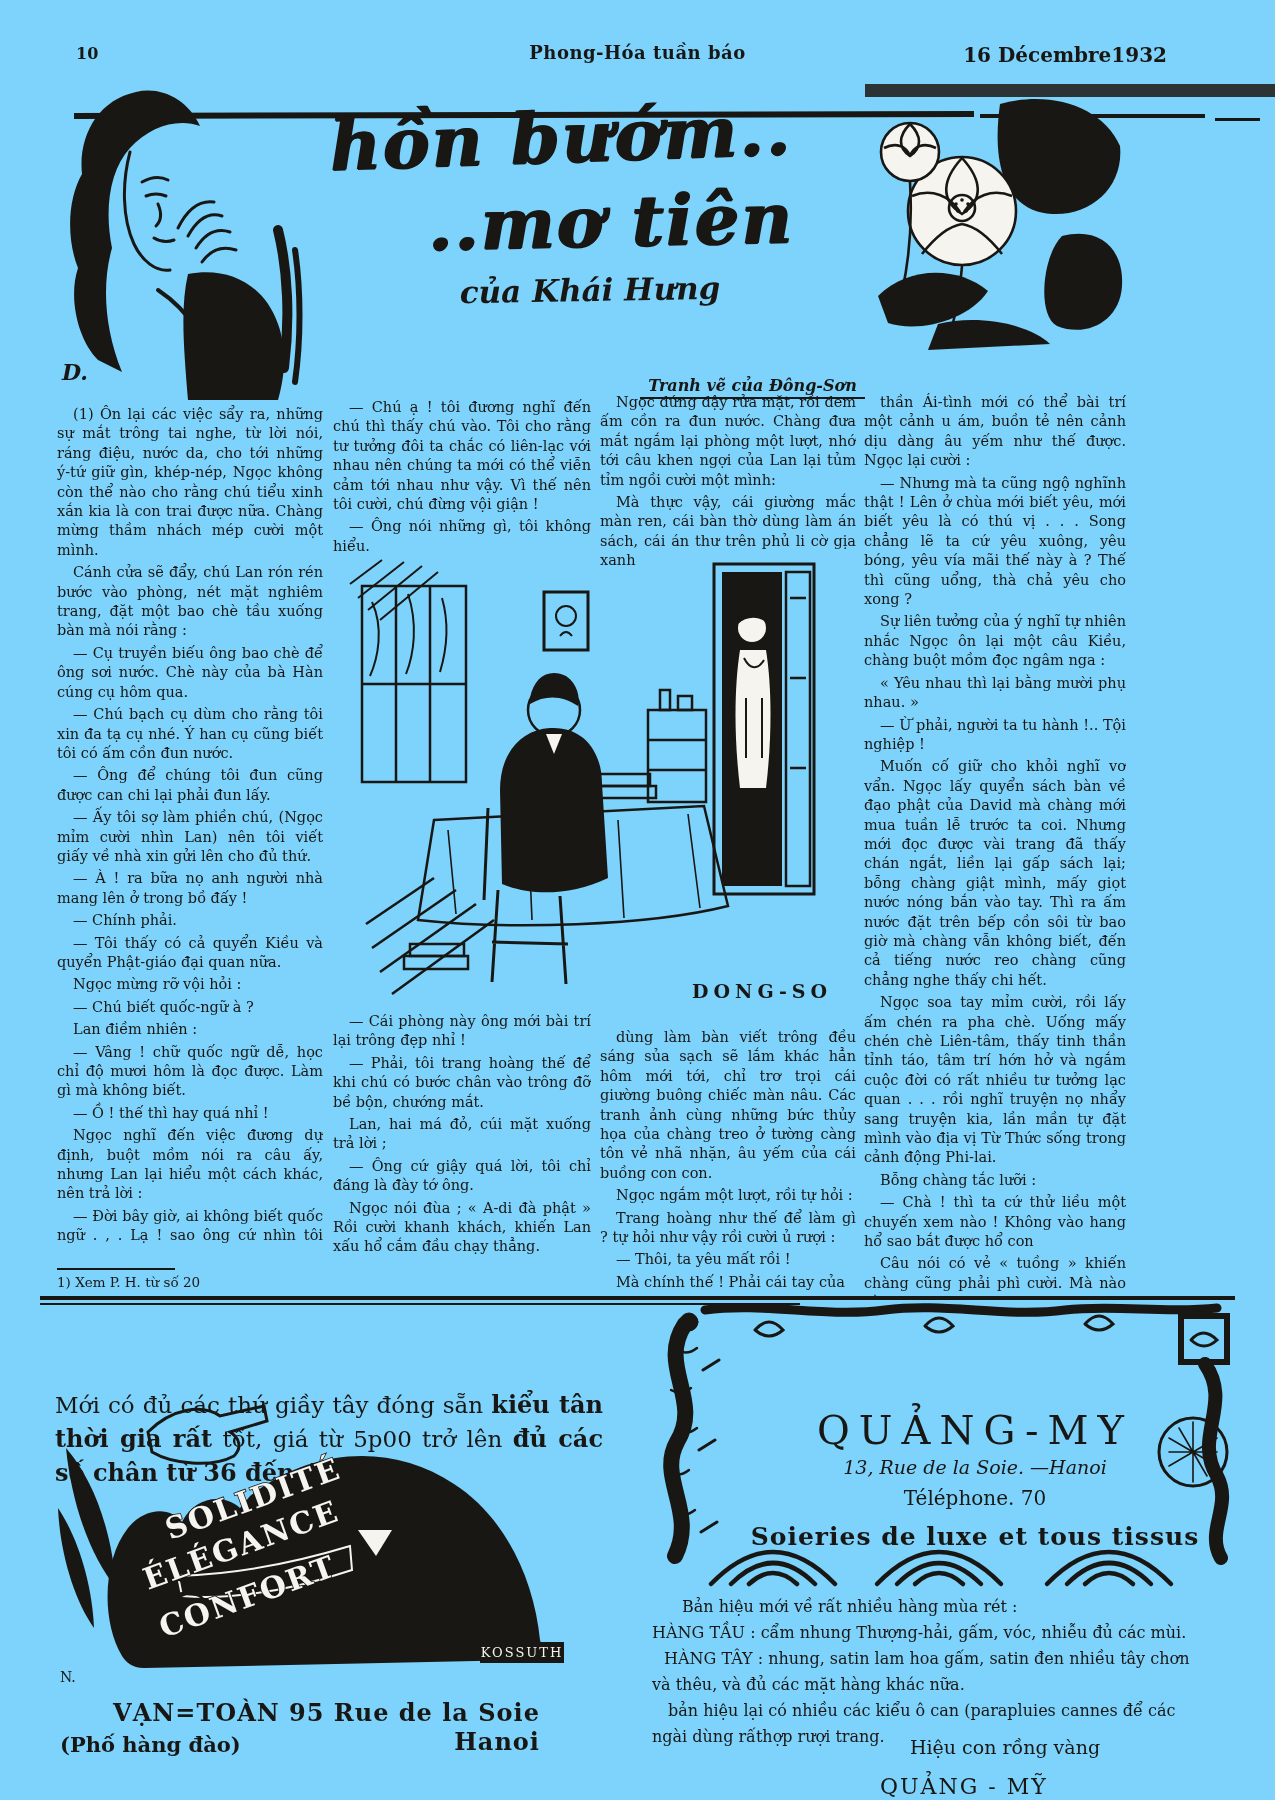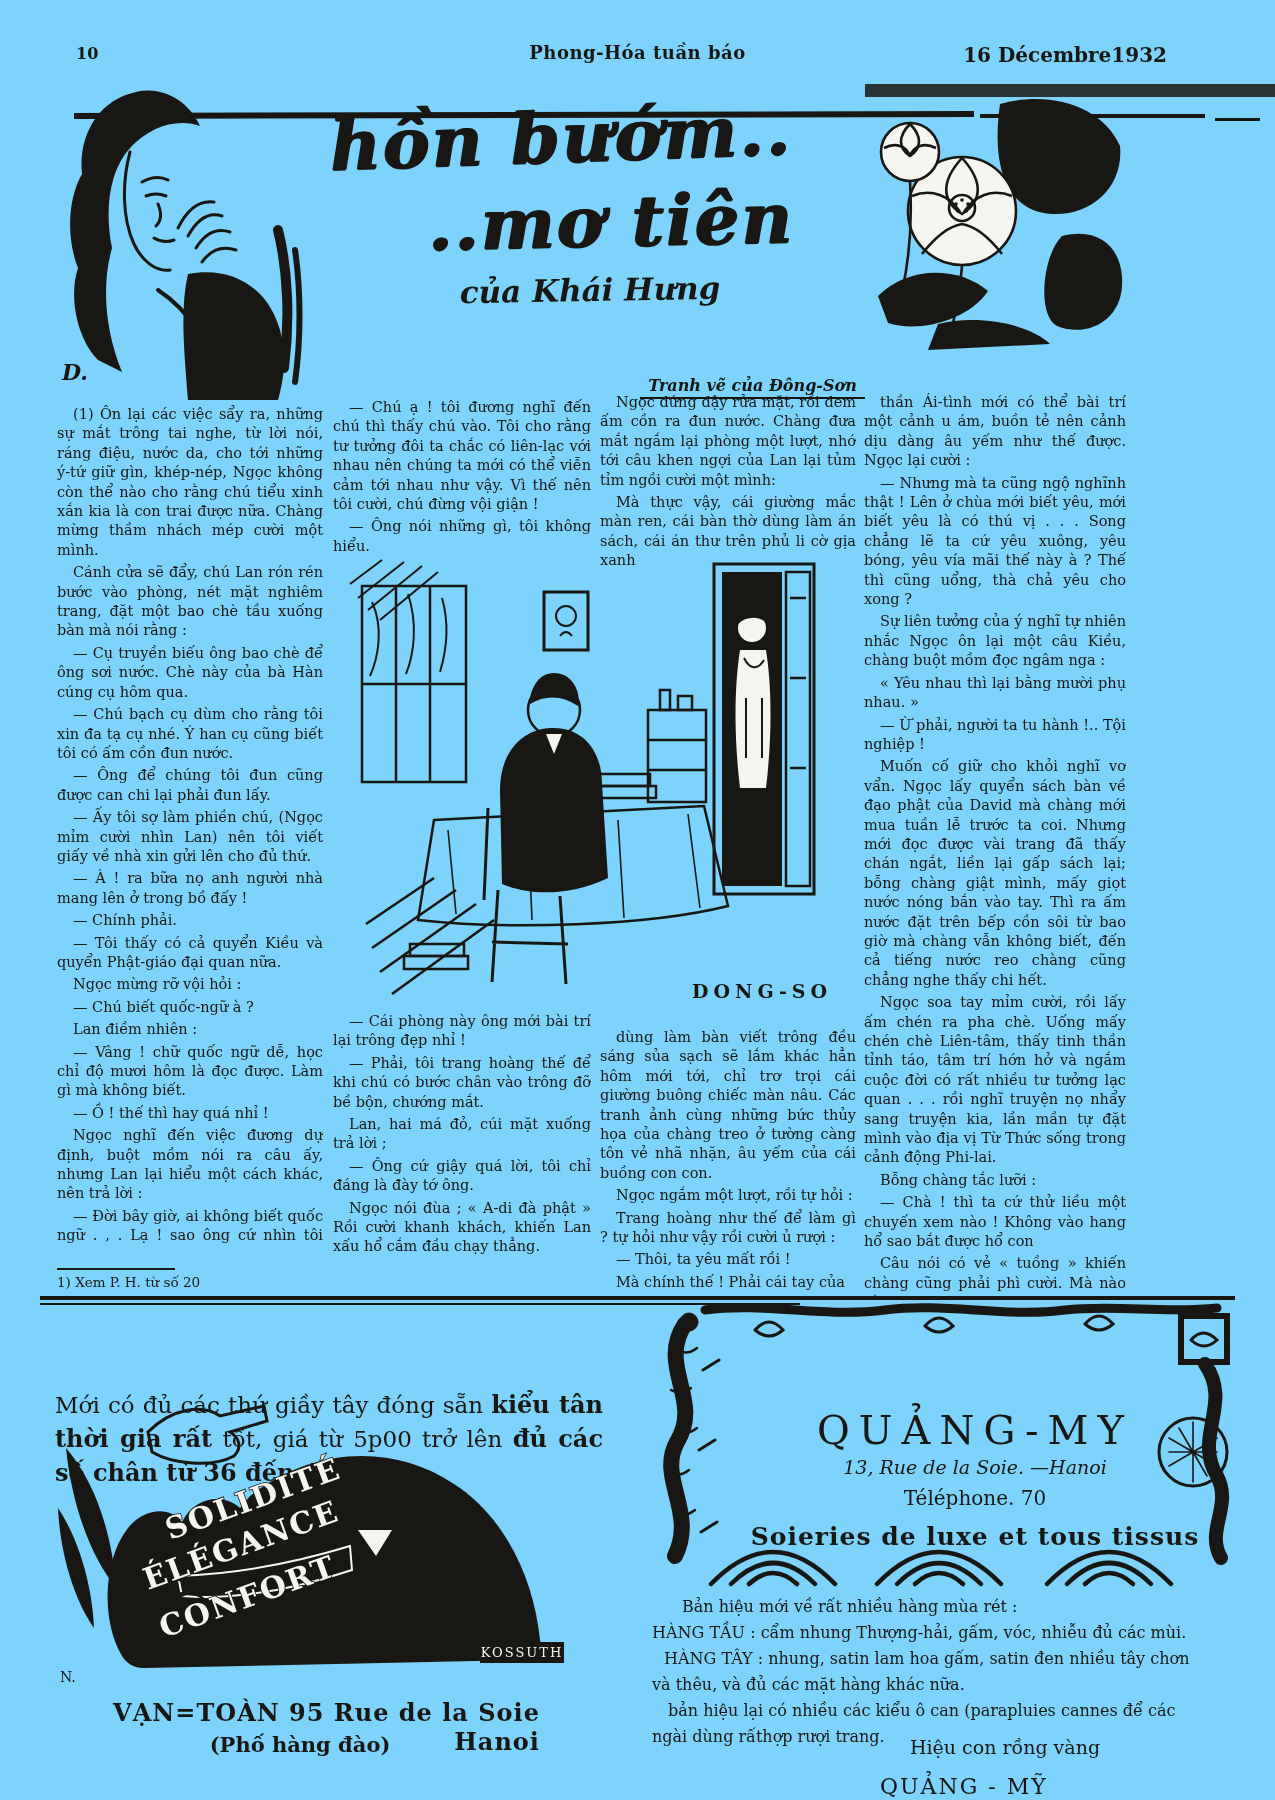--- a/index.html
+++ b/index.html
@@ -32,21 +32,21 @@
   .col3b{left:600px;top:1028px;width:256px;height:268px;}
   .col4{left:864px;top:393px;width:262px;height:905px;}
   .footnote{left:57px;top:1268px;width:266px;font-size:13.5px;}
   .footnote .fn-rule{width:118px;border-top:2px solid #191714;margin-bottom:4px;}
   
   .rule-mid1{left:40px;top:1296px;width:1195px;height:4px;background:#191714;}
   .rule-mid2{left:40px;top:1303px;width:760px;height:2px;background:#191714;}
   .shoe-head{left:55px;top:1388px;width:548px;font-size:23px;line-height:33px;text-align:justify;}
   .shoe-head b{font-size:24px;}
   .store1{left:60px;top:1698px;width:480px;text-align:right;font-weight:bold;font-size:24px;letter-spacing:1px;}
-  .store2{left:60px;top:1732px;width:480px;text-align:center;font-weight:bold;font-size:21px;}
+  .store2{left:60px;top:1732px;width:480px;text-align:left;font-weight:bold;font-size:21px;}
   .qm-text{left:740px;top:1408px;width:470px;text-align:center;}
   .qm-name{font-size:40px;letter-spacing:9px;line-height:44px;}
   .qm-addr{font-size:19px;font-style:italic;margin-top:4px;}
   .qm-phone{font-size:20px;margin-top:8px;}
   .qm-tag{font-size:25px;font-weight:bold;margin-top:12px;letter-spacing:1px;}
   .qm-body{left:652px;top:1594px;width:558px;font-size:16px;line-height:26px;}
   .qm-body p{margin:0;}
   .qm-body p:nth-child(1){text-indent:30px;}
   .qm-body p:nth-child(3){text-indent:12px;}
   .qm-body p:nth-child(4){text-indent:16px;}

